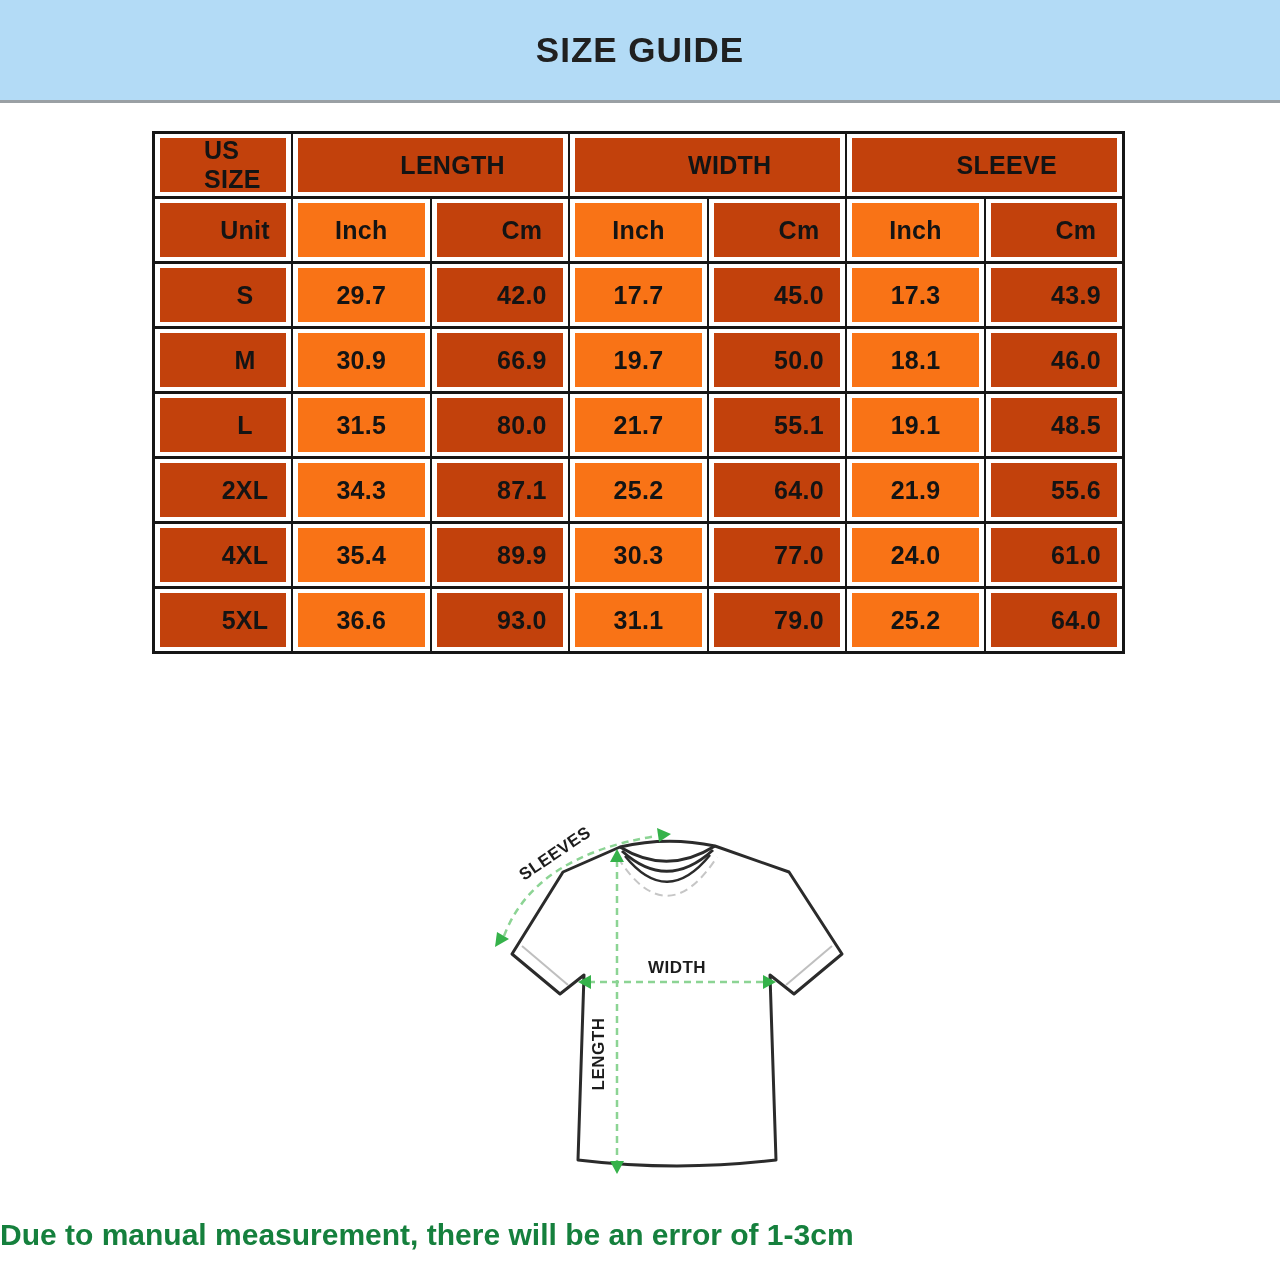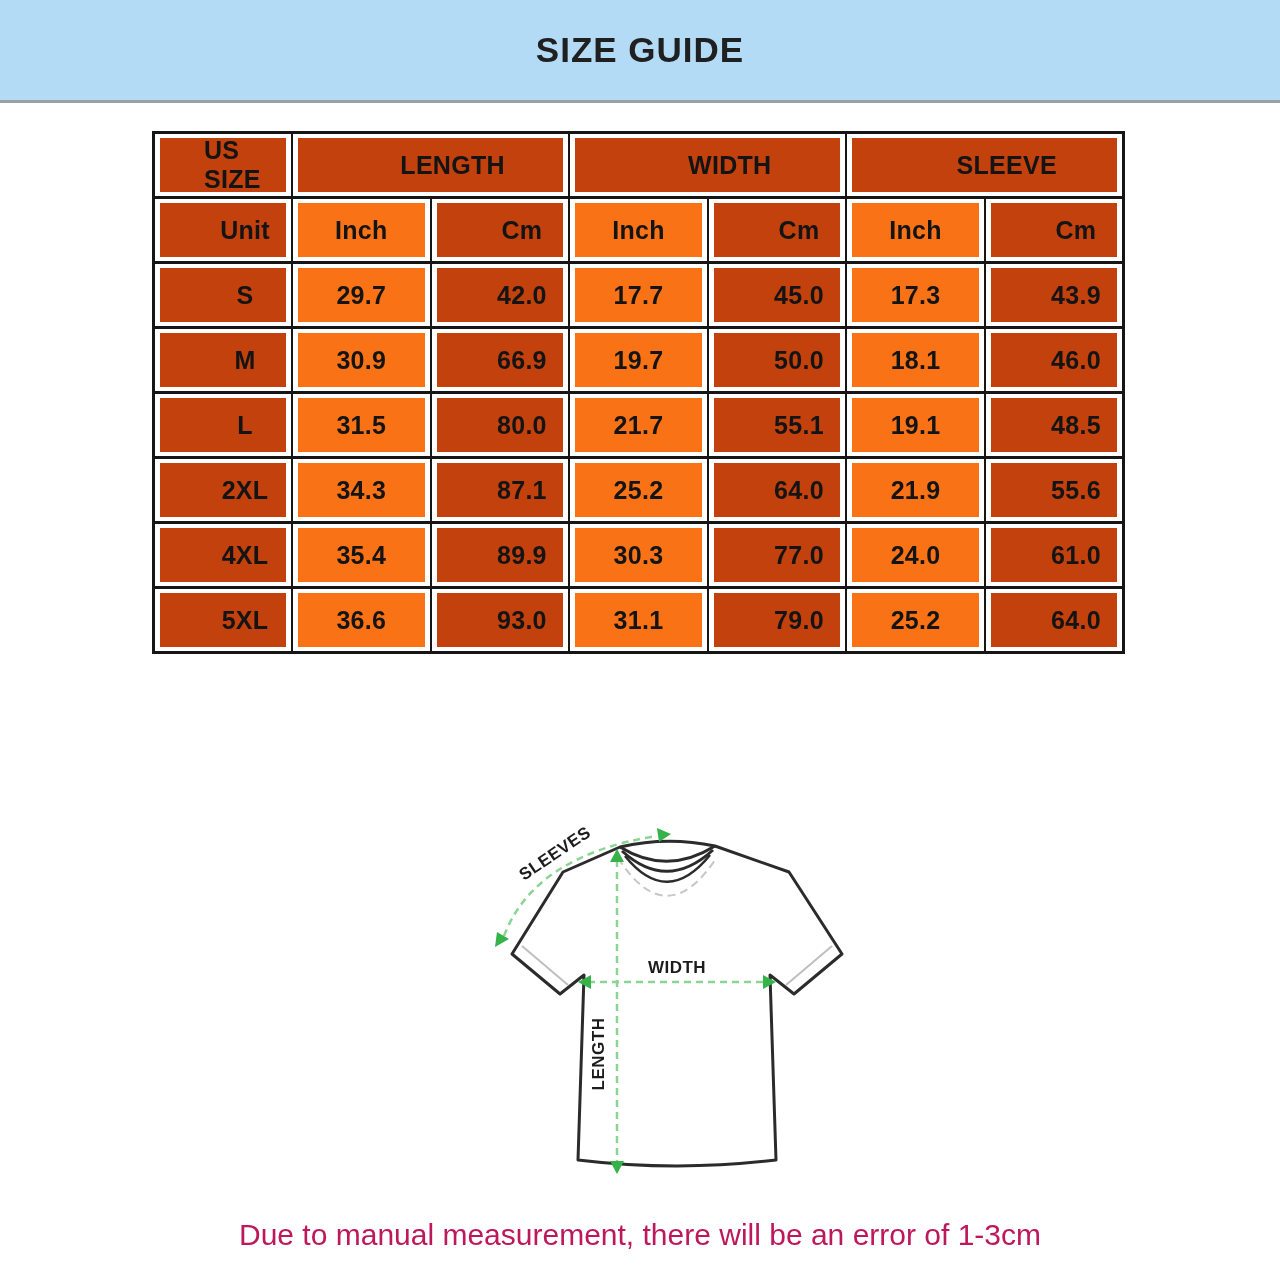--- a/index.html
+++ b/index.html
@@ -25,22 +25,22 @@
     padding:0;height:62px;vertical-align:middle;
   }
   .fill{
     height:54px;margin:4px 5px;display:flex;align-items:center;justify-content:center;
     font-weight:700;font-size:25px;color:#141414;letter-spacing:.3px;
   }
   td.g .fill{background:#c2410c;padding-left:44px;}
   td.w .fill{background:#f97316;}
   .shirt-wrap{position:absolute;top:812px;left:438px;width:464px;height:404px;}
   .footnote{
-    position:absolute;top:1218px;left:0;width:1280px;text-align:center;
-    font-size:30px;font-weight:400;color:#be185d;
+    position:absolute;top:1218px;left:0;width:1280px;text-align:left;
+    font-size:30px;font-weight:700;color:#15803d;
   }
 </style>
 </head>
 <body>
 
 <div class="banner">
   <h1>SIZE GUIDE</h1>
 </div>
 
 <div class="table-wrap">

